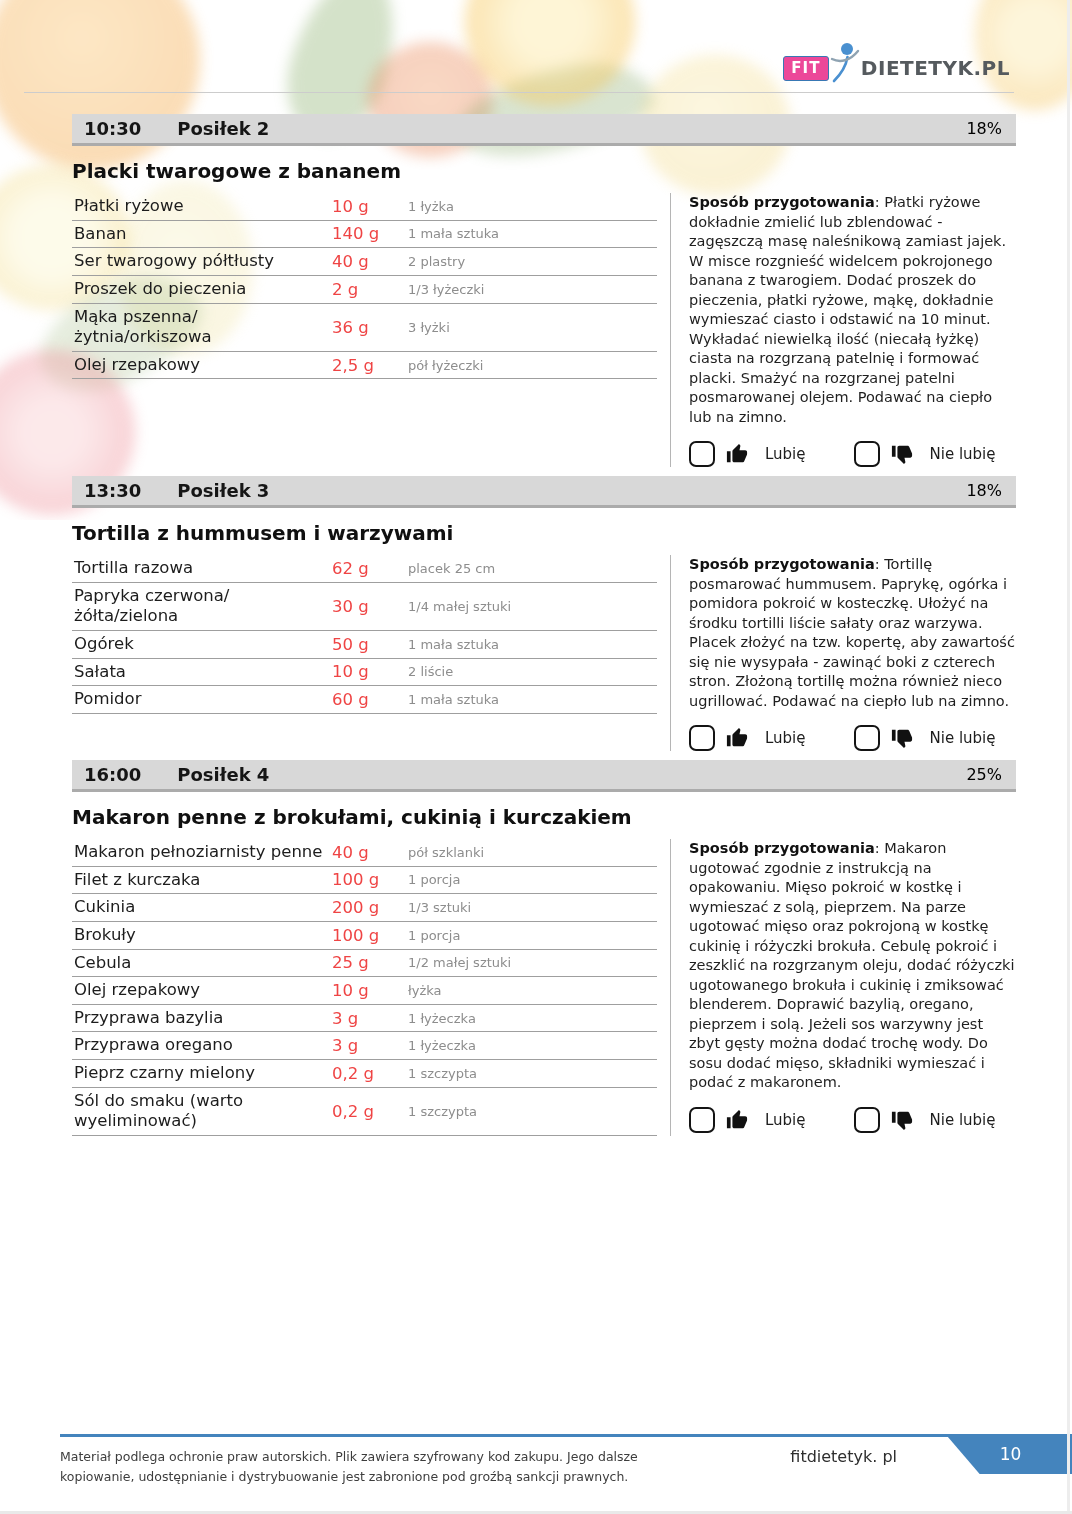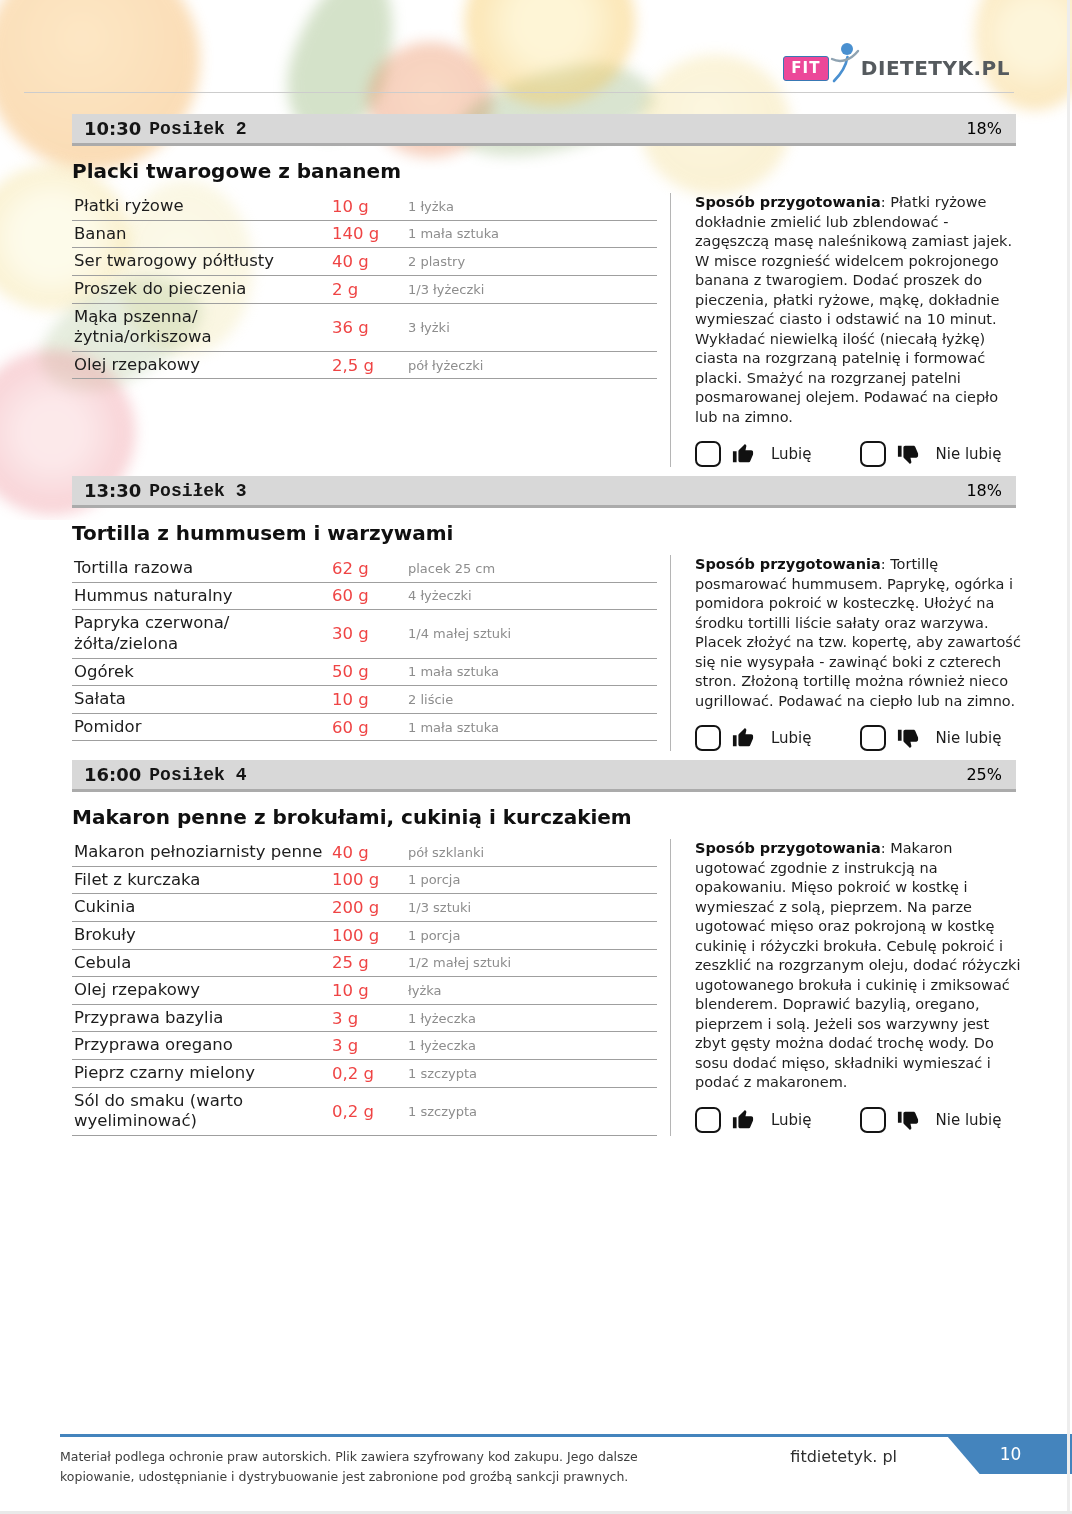--- a/index.html
+++ b/index.html
@@ -43,37 +43,37 @@
 
   
   .meals{ position:absolute; left:72px; top:114px; width:944px; }
   .meal{ margin-bottom:9px; }
   .meal-bar{
     display:flex; align-items:center;
     height:32px; background:#d8d8d8; border-bottom:3px solid #ababab;
     padding:0 14px 0 12px;
   }
   .meal-time{ font-size:18px; font-weight:bold; color:#151515; }
-  .meal-name{ font-size:18px; font-weight:bold; color:#151515; margin-left:8px;font-family:Liberation Mono, monospace; }
+  .meal-name{ font-size:18px; font-weight:bold; color:#151515; margin-left:36px; }
   .meal-percent{ margin-left:auto; font-size:16px; color:#000000; }
   .meal-title{ font-size:20px; font-weight:bold; color:#101010; margin:13px 0 10px 0; }
 
   .meal-body{ display:flex; align-items:stretch; }
   .ing-wrap{ width:585px; flex:none; }
   table.ingredients{ width:585px; border-collapse:collapse; table-layout:fixed; }
   table.ingredients td{
     border-bottom:1px solid #9f9f9f; vertical-align:middle;
     padding:3px 4px 3px 2px; height:26px;
   }
   td.ing-name  { width:258px; font-size:16.5px; color:#1c1c1c; line-height:1.25; }
   td.ing-amount{ width:76px;  font-size:16.5px; color:#ef4444; }
   td.ing-measure{ font-size:13px; color:#8d8d8d; }
 
   .prep-col{
-    flex:1; margin-left:13px; border-left:1px solid #b5b5b5; padding-left:24px;
+    flex:1; margin-left:13px; border-left:1px solid #b5b5b5; padding-left:18px;
     min-height:100%;
   }
   .prep-text{ font-size:14.5px; line-height:19.5px; color:#1f1f1f; width:326px; }
   .prep-text strong{ font-weight:bold; color:#111; }
 
   .vote-row{ display:flex; align-items:center; margin-top:14px; }
   .checkbox{
     width:26px; height:26px; border:2.5px solid #141414; border-radius:7px;
     background:#fff; display:inline-block; flex:none; cursor:pointer;
   }
@@ -208,25 +208,20 @@
     <div class="meal-body">
       <div class="ing-wrap">
         <table class="ingredients">
           <tbody>
   <tr>
     <td class="ing-name">Tortilla razowa</td>
     <td class="ing-amount">62 g</td>
     <td class="ing-measure">placek 25 cm</td>
   </tr>
 
-  <tr>
-    <td class="ing-name">Hummus naturalny</td>
-    <td class="ing-amount">60 g</td>
-    <td class="ing-measure">4 łyżeczki</td>
-  </tr>
 
   <tr>
     <td class="ing-name">Papryka czerwona/żółta/zielona</td>
     <td class="ing-amount">30 g</td>
     <td class="ing-measure">1/4 małej sztuki</td>
   </tr>
 
   <tr>
     <td class="ing-name">Ogórek</td>
     <td class="ing-amount">50 g</td>

